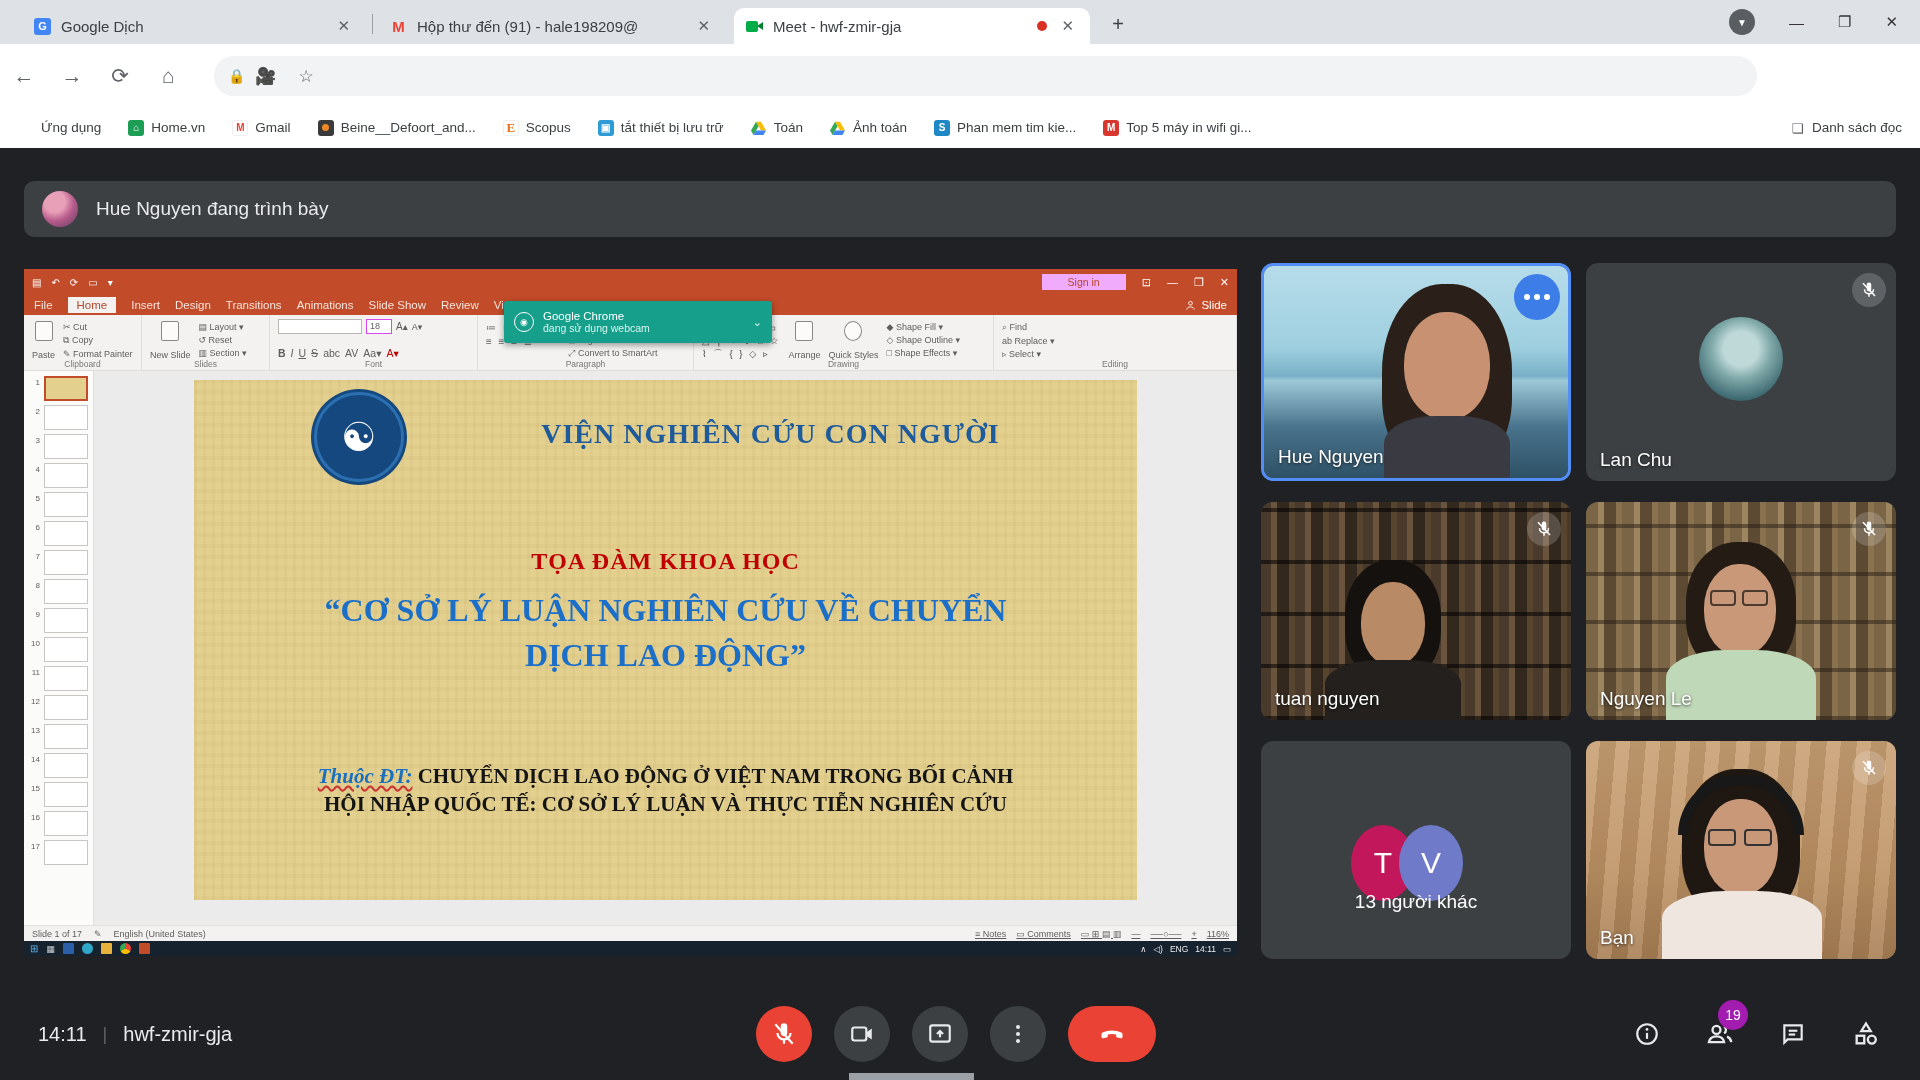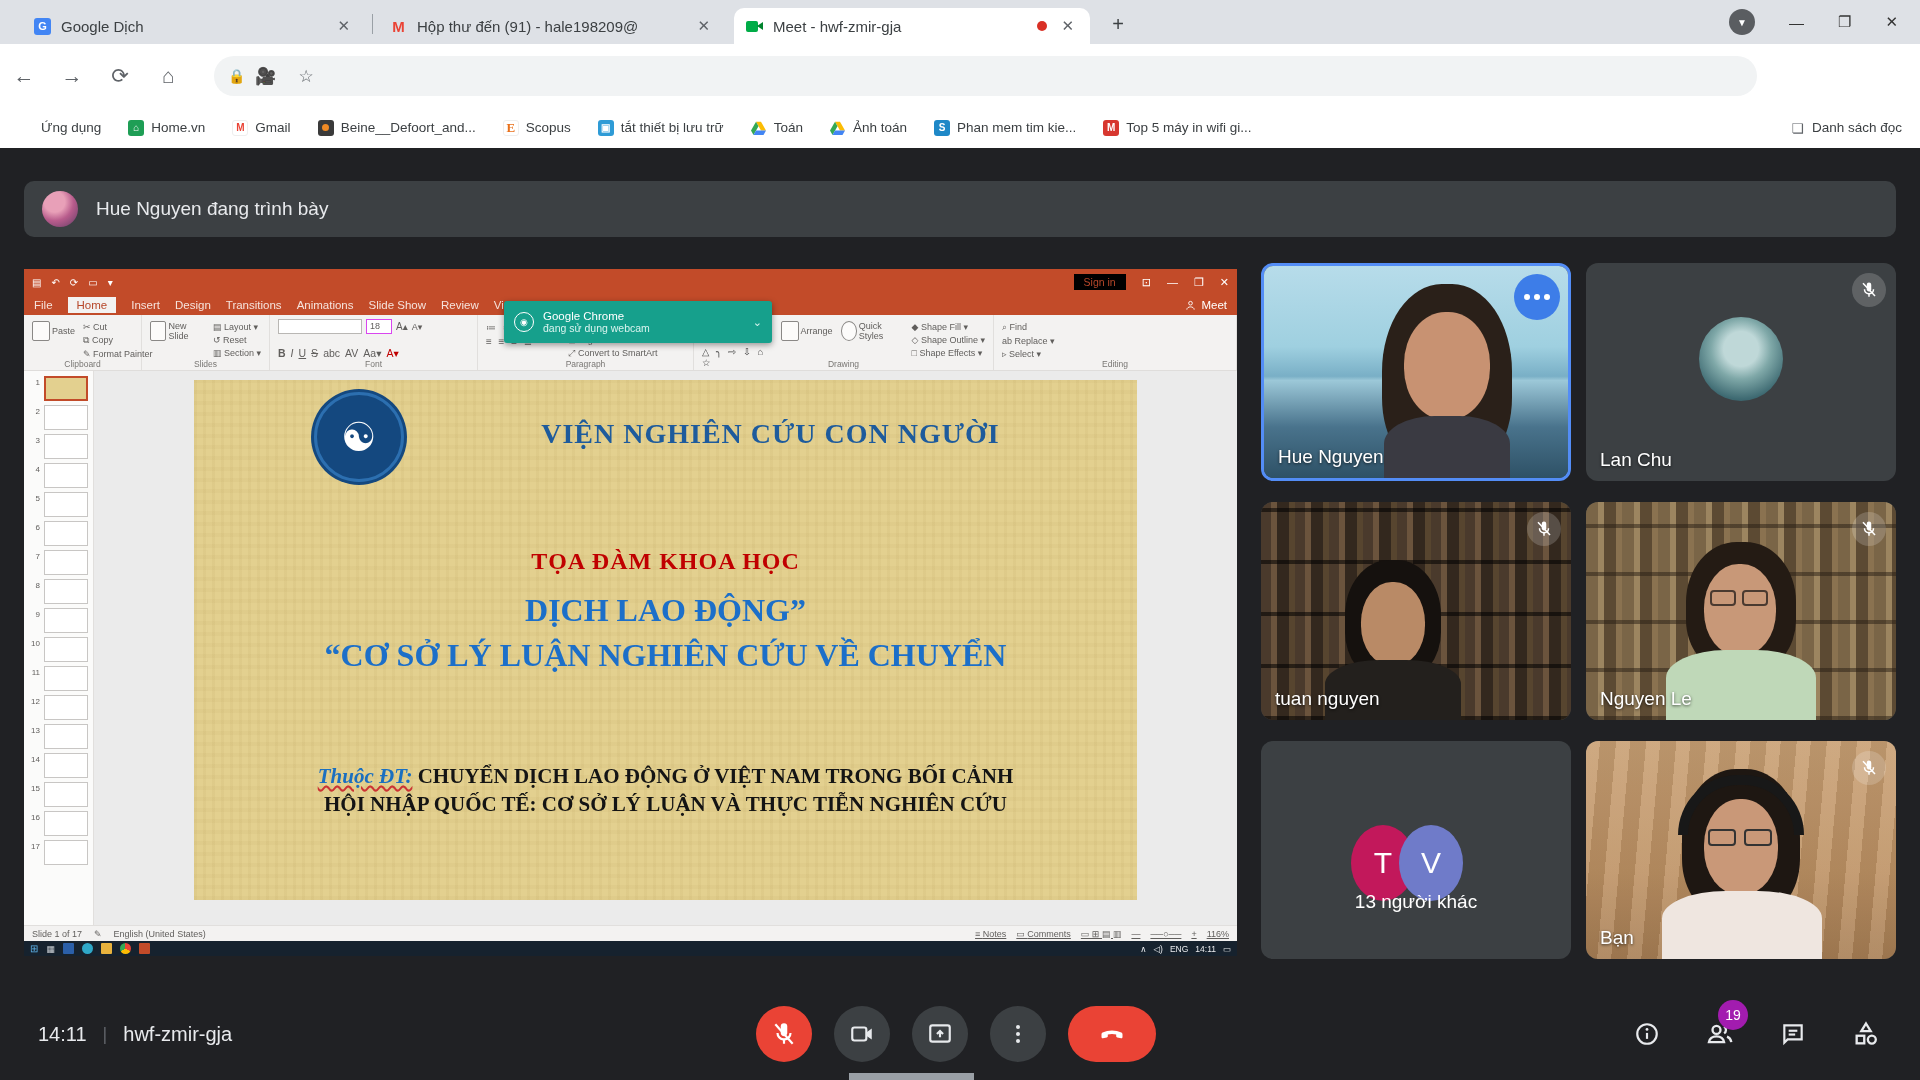--- a/index.html
+++ b/index.html
@@ -55,37 +55,37 @@
     border-radius:10px; display:flex; align-items:center; padding-left:18px; gap:18px; }
   .banner-avatar { width:36px; height:36px; border-radius:50%;
     background:radial-gradient(circle at 35% 30%, #E8A0B8 0 30%, #B85C8C 55%, #5E3B63 100%); }
   .present-banner .txt { color:#E8EAED; font-size:19px; }
 
   
   .ppt { position:absolute; left:24px; top:269px; width:1213px; height:687px; background:#F3F2F1; overflow:hidden; }
   .ppt-titlebar { height:26px; background:#C24B29; display:flex; align-items:center; color:#fff; padding:0 8px; }
   .qat { display:flex; gap:10px; font-size:10px; }
   .ppt-title-right { margin-left:auto; display:flex; align-items:center; gap:16px; font-size:11px; }
-  .signin { background:#000000; color:#B7472A; padding:2px 10px; font-size:10.5px; }
+  .signin { background:#f0abfc; color:#B7472A; padding:2px 26px; font-size:10.5px; }
   .ppt-menu { height:20px; background:#C24B29; display:flex; align-items:center; gap:15px; padding:0 10px;
     font-size:11.5px; color:#F6E3DC; position:relative; }
   .ppt-menu .mtab.active { background:#F3F2F1; color:#B7472A; padding:2px 9px; }
   .ppt-share { margin-left:auto; display:flex; align-items:center; gap:5px; color:#fff; }
   .webcam-note { position:absolute; left:480px; top:6px; width:268px; height:42px; background:#16A08C;
     border-radius:3px; box-shadow:0 2px 6px rgba(0,0,0,.4); display:flex; align-items:center; padding:0 10px; gap:9px; z-index:5; }
   .webcam-note .cam-ic { width:20px; height:20px; border:1.6px solid #fff; border-radius:50%;
     display:flex; align-items:center; justify-content:center; color:#fff; font-size:9px; flex:none; }
   .webcam-note .l1 { color:#fff; font-size:11.5px; }
   .webcam-note .l2 { color:#D9F4EF; font-size:10.5px; }
   .webcam-note .chev { margin-left:auto; color:#D9F4EF; font-size:11px; }
 
   .ribbon { height:56px; background:#F3F2F1; border-bottom:1px solid #DFDDDB; display:flex; font-size:9px; color:#605E5C; }
   .rgroup { position:relative; border-right:1px solid #E1DFDD; padding:4px 8px 13px; display:flex; gap:8px; align-items:flex-start; }
   .rgroup .glabel { position:absolute; bottom:1px; left:0; right:0; text-align:center; font-size:8.5px; color:#797774; }
-  .bigbtn { display:flex; flex-direction:row; align-items:center; gap:2px; padding-top:2px; }
+  .bigbtn { display:flex; flex-direction:column; align-items:center; gap:9px; padding-top:2px; }
   .bigbtn .ic { width:18px; height:20px; border:1px solid #8A8886; background:#FCFBFA; border-radius:2px; }
   .minirows { display:flex; flex-direction:column; gap:3px; padding-top:3px; }
   .minirows span { white-space:nowrap; }
   .fontrow1 { display:flex; gap:4px; align-items:center; }
   .fontbox { width:84px; height:15px; border:1px solid #B9B7B4; background:#fff; font-size:9px; padding:1px 3px; }
   .sizebox { width:26px; height:15px; border:1px solid #d946ef; background:#fff; font-size:9px; padding:1px 3px; }
   .fontrow2 { display:flex; gap:5px; align-items:center; font-size:10.5px; margin-top:5px; }
   .shapegrid { display:flex; flex-direction:column; gap:2px; font-size:9.5px; letter-spacing:2px; padding-top:3px; color:#444; }
 
   .ppt-body { display:flex; height:554px; }
@@ -341,21 +341,21 @@
       <span class="mtab">Review</span>
       <span class="mtab">View</span>
       <span class="mtab">MathType</span>
       <span class="mtab">Help</span>
       <span class="mtab">Nitro</span>
       <span class="ppt-share">
         <svg width="11" height="11" viewBox="0 0 24 24">
             <circle cx="12" cy="7" r="4" fill="none" stroke="#fff" stroke-width="2"></circle>
             <path d="M4 21c0-4 4-6 8-6s8 2 8 6" fill="none" stroke="#fff" stroke-width="2"></path>
           </svg>
-        <span>Meet</span>
+        <span>Slide</span>
       </span>
       <div class="webcam-note">
         <span class="cam-ic">◉</span>
         <span>
           <div class="l1">Google Chrome</div>
           <div class="l2">đang sử dụng webcam</div>
         </span>
         <span class="chev">⌄</span>
       </div>
     </div>
@@ -519,22 +519,22 @@
           </div>
         </div>
       <div class="canvas">
         <div class="slide">
           <div class="logo">
             <span>☯</span>
           </div>
           <div class="org-title">VIỆN NGHIÊN CỨU CON NGƯỜI</div>
           <div class="event-title">TỌA ĐÀM KHOA HỌC</div>
           <div class="main-title">
+            <div>“CƠ SỞ LÝ LUẬN NGHIÊN CỨU VỀ CHUYỂN</div>
             <div>DỊCH LAO ĐỘNG”</div>
-            <div>“CƠ SỞ LÝ LUẬN NGHIÊN CỨU VỀ CHUYỂN</div>
           </div>
           <div class="slide-footer">
             <div><span class="dt">Thuộc ĐT:</span><span> CHUYỂN DỊCH LAO ĐỘNG Ở VIỆT NAM TRONG BỐI CẢNH</span></div>
             <div>HỘI NHẬP QUỐC TẾ: CƠ SỞ LÝ LUẬN VÀ THỰC TIỄN NGHIÊN CỨU</div>
           </div>
         </div>
 
       </div>
     </div>
 

